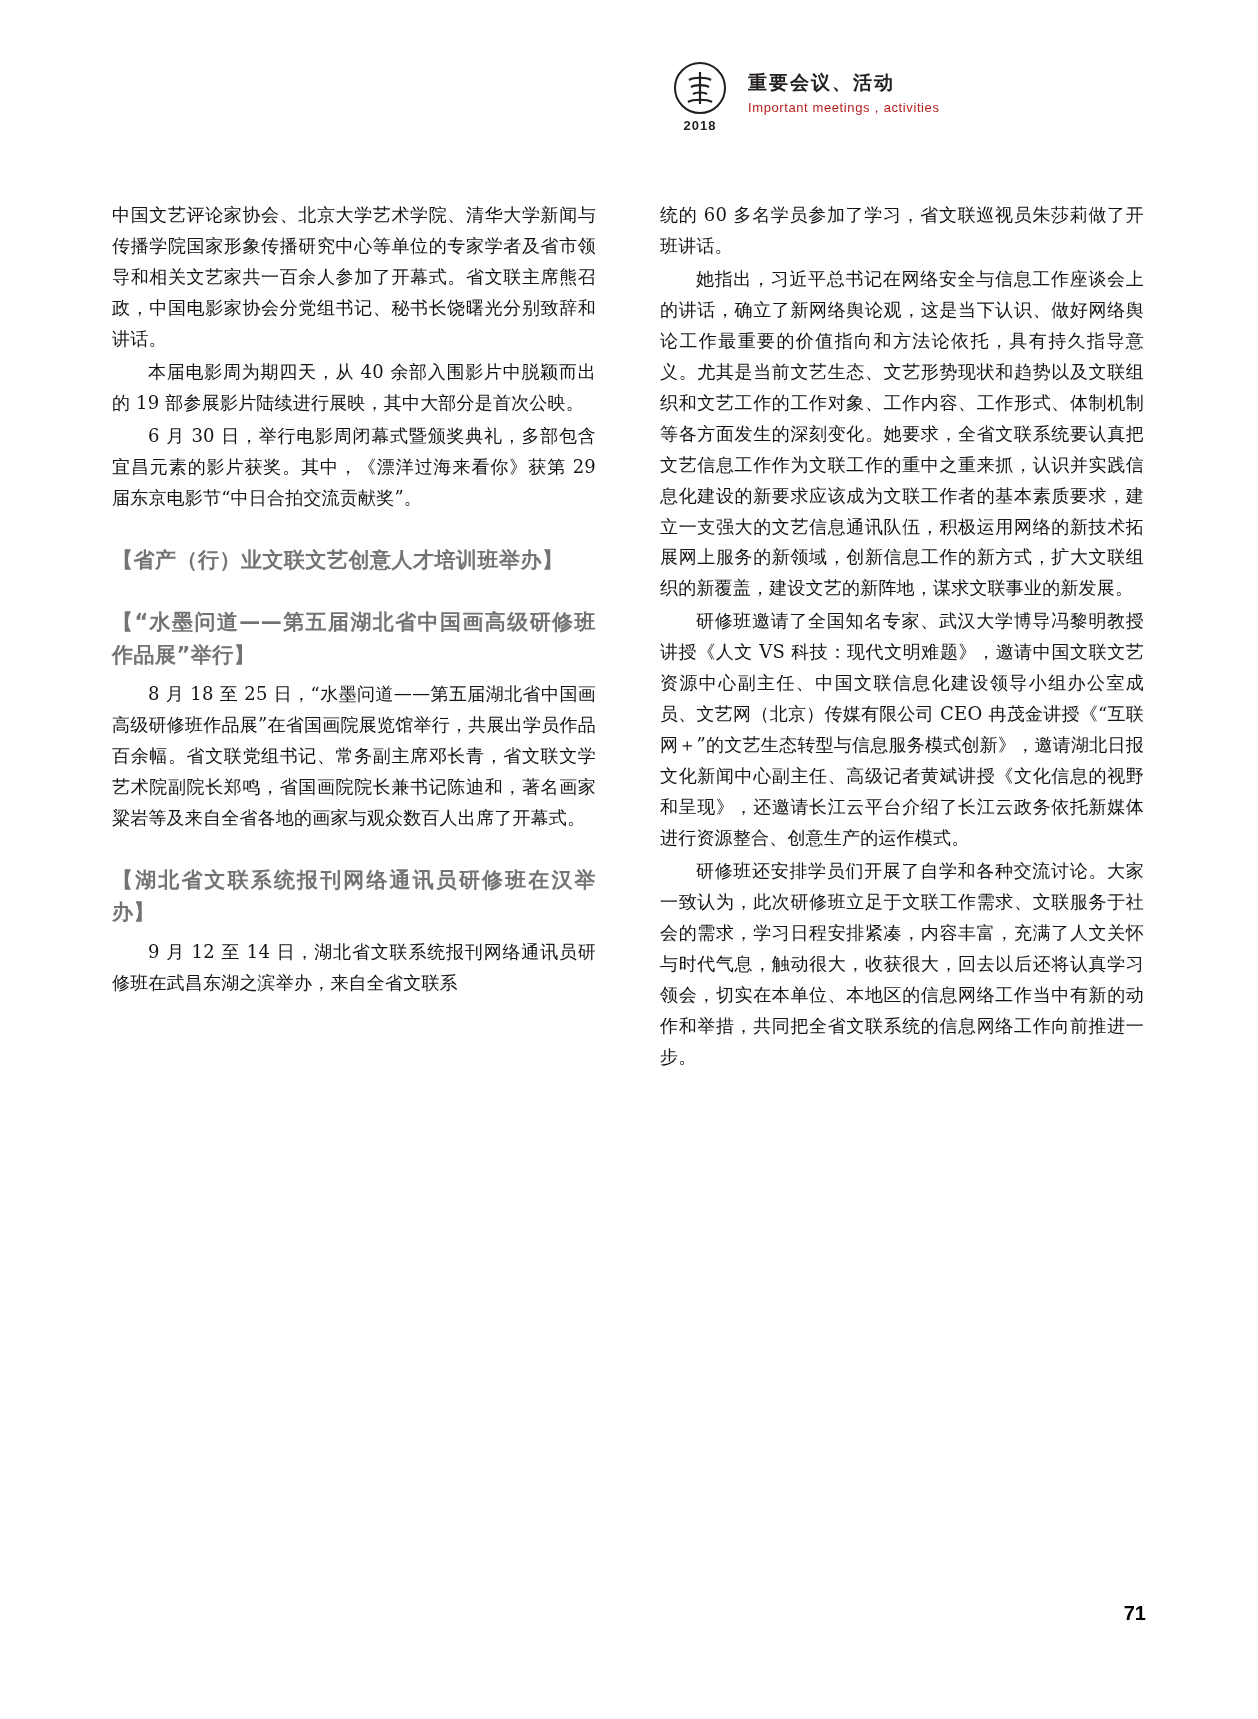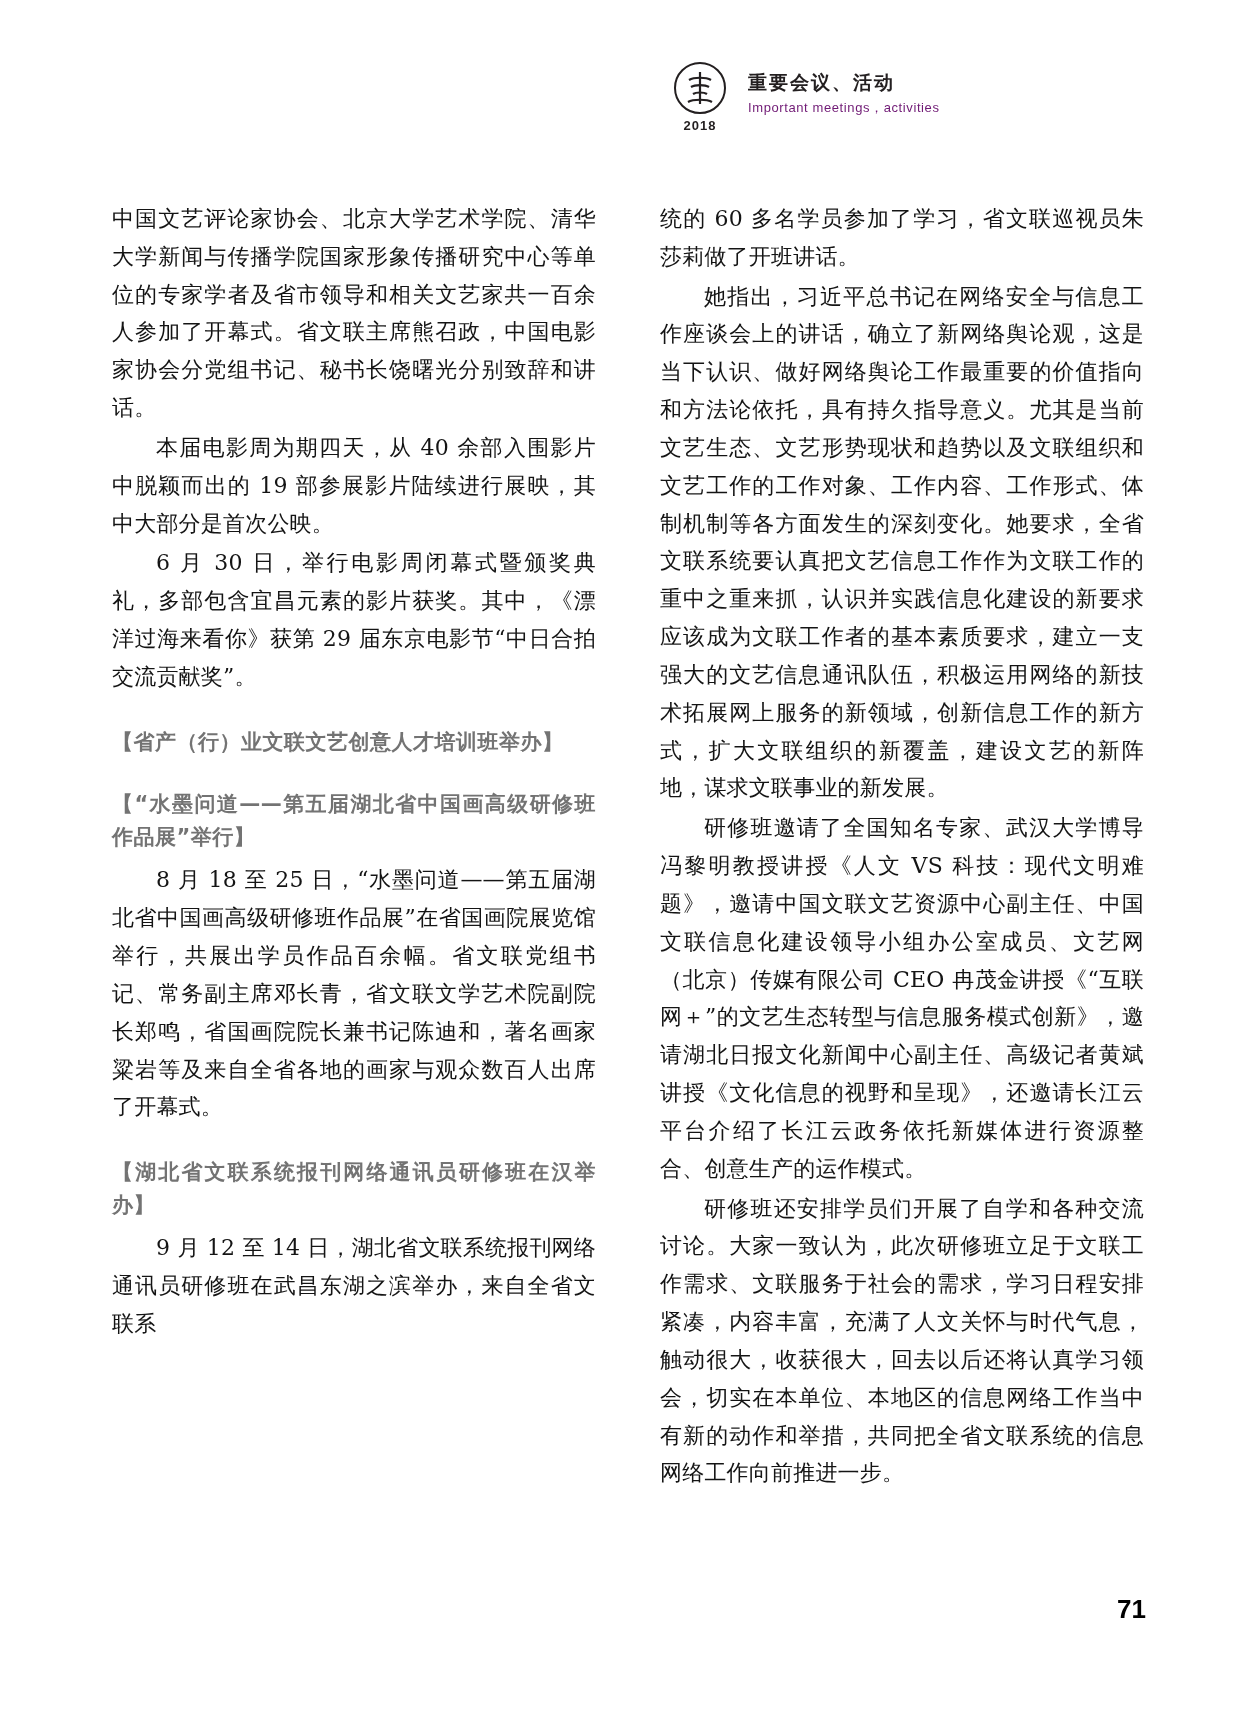--- a/index.html
+++ b/index.html
@@ -67,41 +67,41 @@
     font-family: "DejaVu Sans", "Liberation Sans", sans-serif;
     font-size: 19px;
     font-weight: 700;
     color: #231f20;
     letter-spacing: 2px;
     line-height: 1.3;
   }
   .header-title-en {
     font-family: "Liberation Sans", sans-serif;
     font-size: 13px;
-    color: #701a75;
+    color: #b91c1c;
     letter-spacing: 0.6px;
     margin-top: 4px;
   }
 
   
   .content {
     position: absolute;
     top: 200px;
     left: 112px;
     width: 1032px;
     display: flex;
     gap: 64px;
   }
   .column {
     width: 484px;
   }
 
   p.body-text {
     margin: 0 0 2px 0;
-    font-size: 22px;
+    font-size: 18px;
     line-height: 1.72;
     text-align: justify;
     text-justify: inter-ideograph;
     letter-spacing: 0.2px;
     color: #141414;
   }
   p.indent {
     text-indent: 2em;
   }
 
@@ -115,21 +115,21 @@
     letter-spacing: 0.5px;
     text-align: justify;
   }
 
   
   .page-number {
     position: absolute;
     right: 112px;
     bottom: 94px;
     font-family: "Liberation Sans", sans-serif;
-    font-size: 26px;
+    font-size: 20px;
     font-weight: 700;
     color: #000;
   }
 </style>
 </head>
 <body>
 
 <div class="page-header">
   <div class="header-inner">
     <div class="header-logo">

